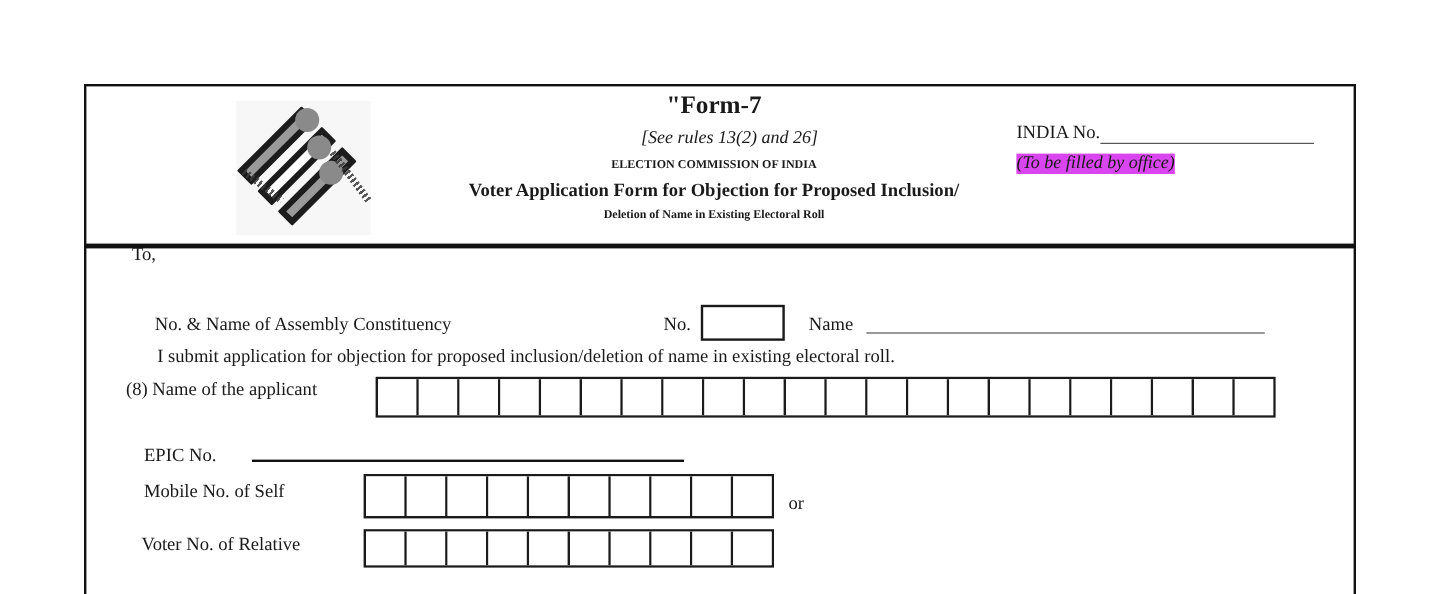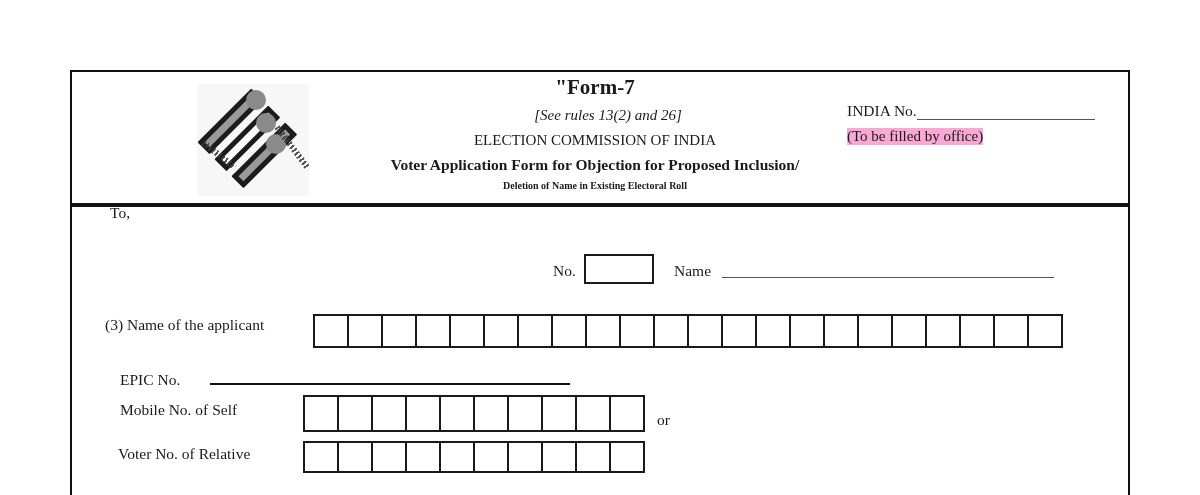--- a/index.html
+++ b/index.html
@@ -35,29 +35,29 @@
     position:absolute;height:6px;width:40px;
     background:repeating-linear-gradient(90deg,#3a3a3a 0 2px,#fff0 2px 4px);
     opacity:.85;
   }
   .lt-left{left:2px;top:68px;transform:rotate(38deg);}
   .lt-right{left:70px;top:60px;transform:rotate(53deg);width:50px;}
   
   .hc{position:absolute;left:0;right:10px;top:0;text-align:center;}
   .form-title{margin-top:3px;font-size:21px;font-weight:700;}
   .rules{margin-top:7px;font-size:15px;font-style:italic;padding-left:26px;}
-  .org{margin-top:8px;font-size:15px;font-weight:400;}
+  .org{margin-top:8px;font-size:10px;font-weight:700;}
   .sub1{margin-top:7px;font-size:15.5px;font-weight:700;}
   .sub2{margin-top:6px;font-size:10px;font-weight:700;}
   .formno-row{
     position:absolute;left:775px;top:30px;width:248px;display:flex;align-items:flex-end;
     font-size:15.5px;background:#fff;
   }
   .formno-line{flex:1 1 auto;border-bottom:1.5px solid #555;height:17px;}
-  .office-note{position:absolute;left:775px;top:56px;font-size:15px;background:#f9a8d4;}
+  .office-note{position:absolute;left:775px;top:56px;font-size:15px;font-style:italic;background:#d946ef;}
   
   .lbl{position:absolute;font-size:15.5px;white-space:nowrap;text-align:center;}
   .to-label{left:110px;top:204px;}
   .ero-label{left:129px;top:236px;}
   .const-label{left:129px;top:262px;}
   .no-label{left:553px;top:262px;}
   .no-box{position:absolute;left:584px;top:254px;width:66px;height:26px;border:2px solid #1a1a1a;background:#fff;}
   .name-label{left:674px;top:262px;}
   .name-line{position:absolute;left:722px;top:259px;width:332px;height:18px;border-bottom:1.5px solid #555;}
   .declare-label{left:131px;top:289px;}
@@ -113,27 +113,29 @@
       <span>INDIA No.</span>
       <span class="formno-line"></span>
     </div>
     <div class="office-note">(To be filled by office)</div>
   </div>
 
   <div class="body-box"></div>
 
   <div class="lbl to-label">To,</div>
 
+  <div class="lbl const-label">No. &amp; Name of Assembly Constituency</div>
   <div class="lbl no-label">No.</div>
   <div class="no-box"></div>
   <div class="lbl name-label">Name</div>
   <div class="name-line"></div>
 
+  <div class="lbl declare-label">I submit application for objection for proposed inclusion/deletion of name in existing electoral roll.</div>
 
-  <div class="lbl applicant-label">(3) Name of the applicant</div>
+  <div class="lbl applicant-label">(8) Name of the applicant</div>
   <div class="cellrow name-cells">
       <div class="cell"></div>
       <div class="cell"></div>
       <div class="cell"></div>
       <div class="cell"></div>
       <div class="cell"></div>
       <div class="cell"></div>
       <div class="cell"></div>
       <div class="cell"></div>
       <div class="cell"></div>

